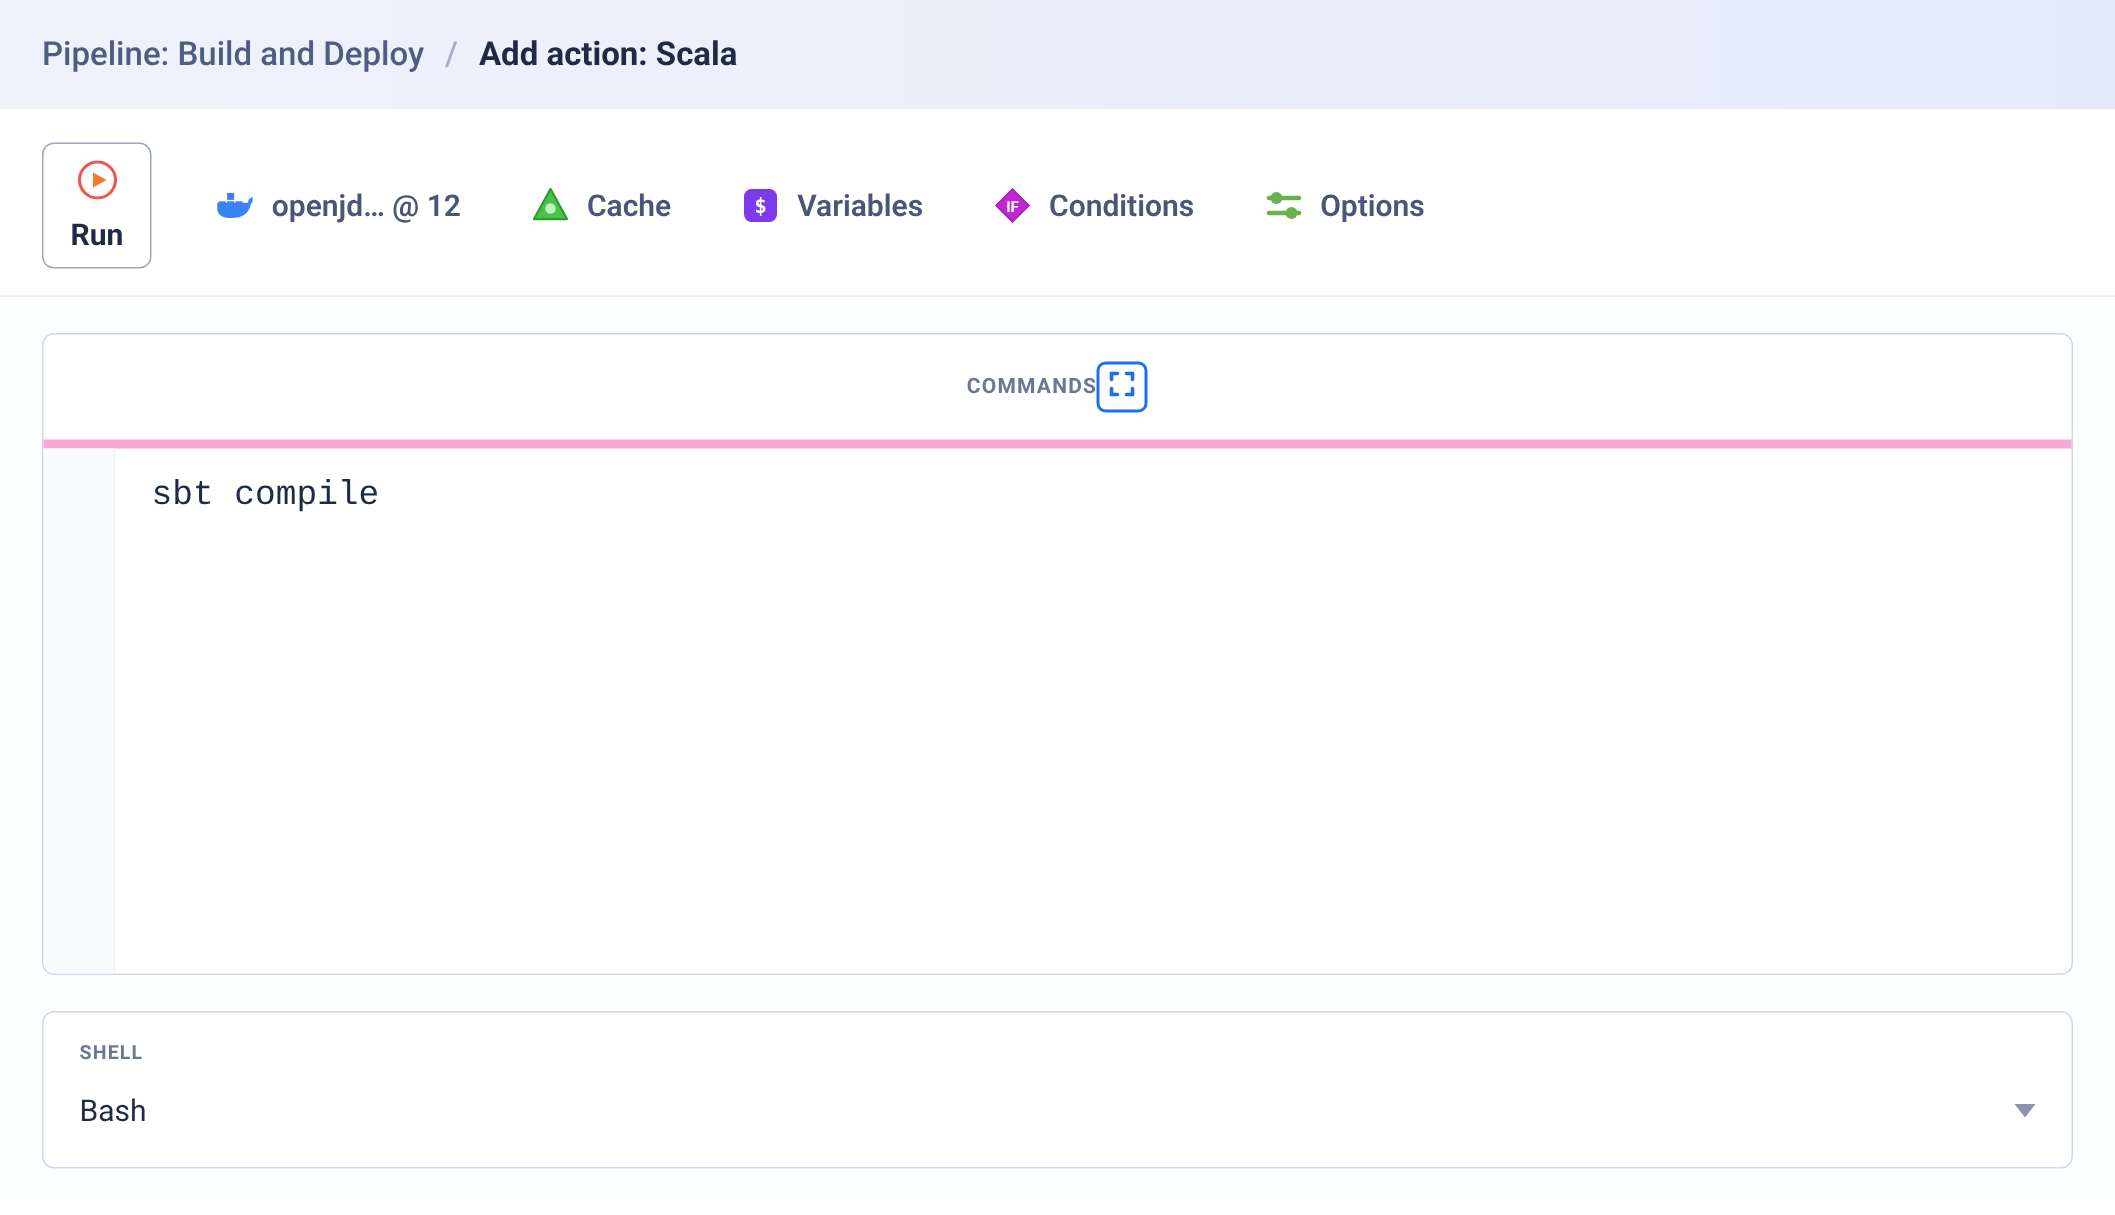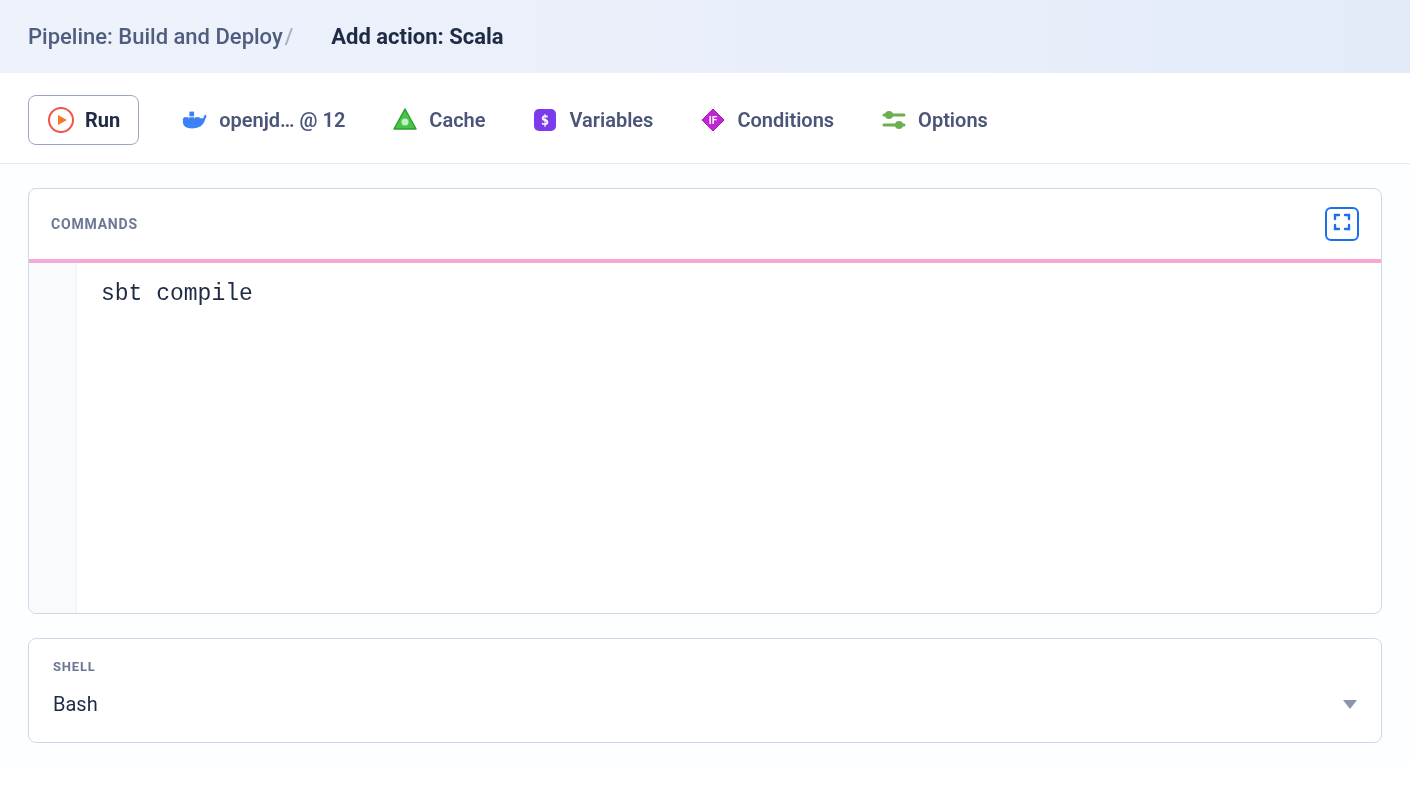--- a/index.html
+++ b/index.html
@@ -9,26 +9,26 @@
     color: #1f2937;
     width: 1410px;
     height: 810px;
     overflow: hidden;
   }
   .header {
     background: linear-gradient(to right, #eef2fb 0%, #e8eefa 70%, #e3ebf9 100%);
     padding: 24px 28px;
     display: flex;
     align-items: center;
-    gap: 2px;
+    gap: 14px;
     font-size: 22px;
   }
   .breadcrumb-link { color: #4f5d7e; font-weight: 500; cursor: pointer; }
   .breadcrumb-sep { color: #a7b0c6; font-weight: 500; }
-  .breadcrumb-current { color: #1f2a44; font-weight: 700; margin-left: 36px; }
+  .breadcrumb-current { color: #1f2a44; font-weight: 700; }
   .tabs {
     display: flex;
     align-items: center;
     gap: 38px;
     padding: 22px 28px 18px 28px;
     border-bottom: 1px solid #e5e9f2;
     background: #fff;
   }
   .tab {
     display: flex;
@@ -39,35 +39,36 @@
     color: #4a5578;
     cursor: pointer;
     padding: 6px 4px;
   }
   .tab.active {
     color: #1f2a44;
     font-weight: 700;
     border: 1.5px solid #9aa6c4;
     border-radius: 8px;
     padding: 10px 18px;
+    flex-direction: column;
   }
   .tab-icon { width: 28px; height: 28px; display: inline-flex; align-items: center; justify-content: center; flex-shrink:0; }
   .content { padding: 24px 28px; background: #fdfeff; }
   .panel {
     border: 1px solid #cfd8ea;
     border-radius: 8px;
     background: #fff;
     margin-bottom: 24px;
   }
   .panel-header {
     display: flex;
     align-items: center;
-    justify-content: space-between;
+    justify-content: center;
     padding: 18px 22px;
-    border-bottom: 4px solid #f9a8d4;
+    border-bottom: 6px solid #f9a8d4;
   }
   .panel-label {
     font-size: 14px;
     font-weight: 700;
     letter-spacing: 0.8px;
     color: #6b7794;
   }
   .expand-btn {
     width: 34px; height: 34px;
     border: 2px solid #1d6ff2;

